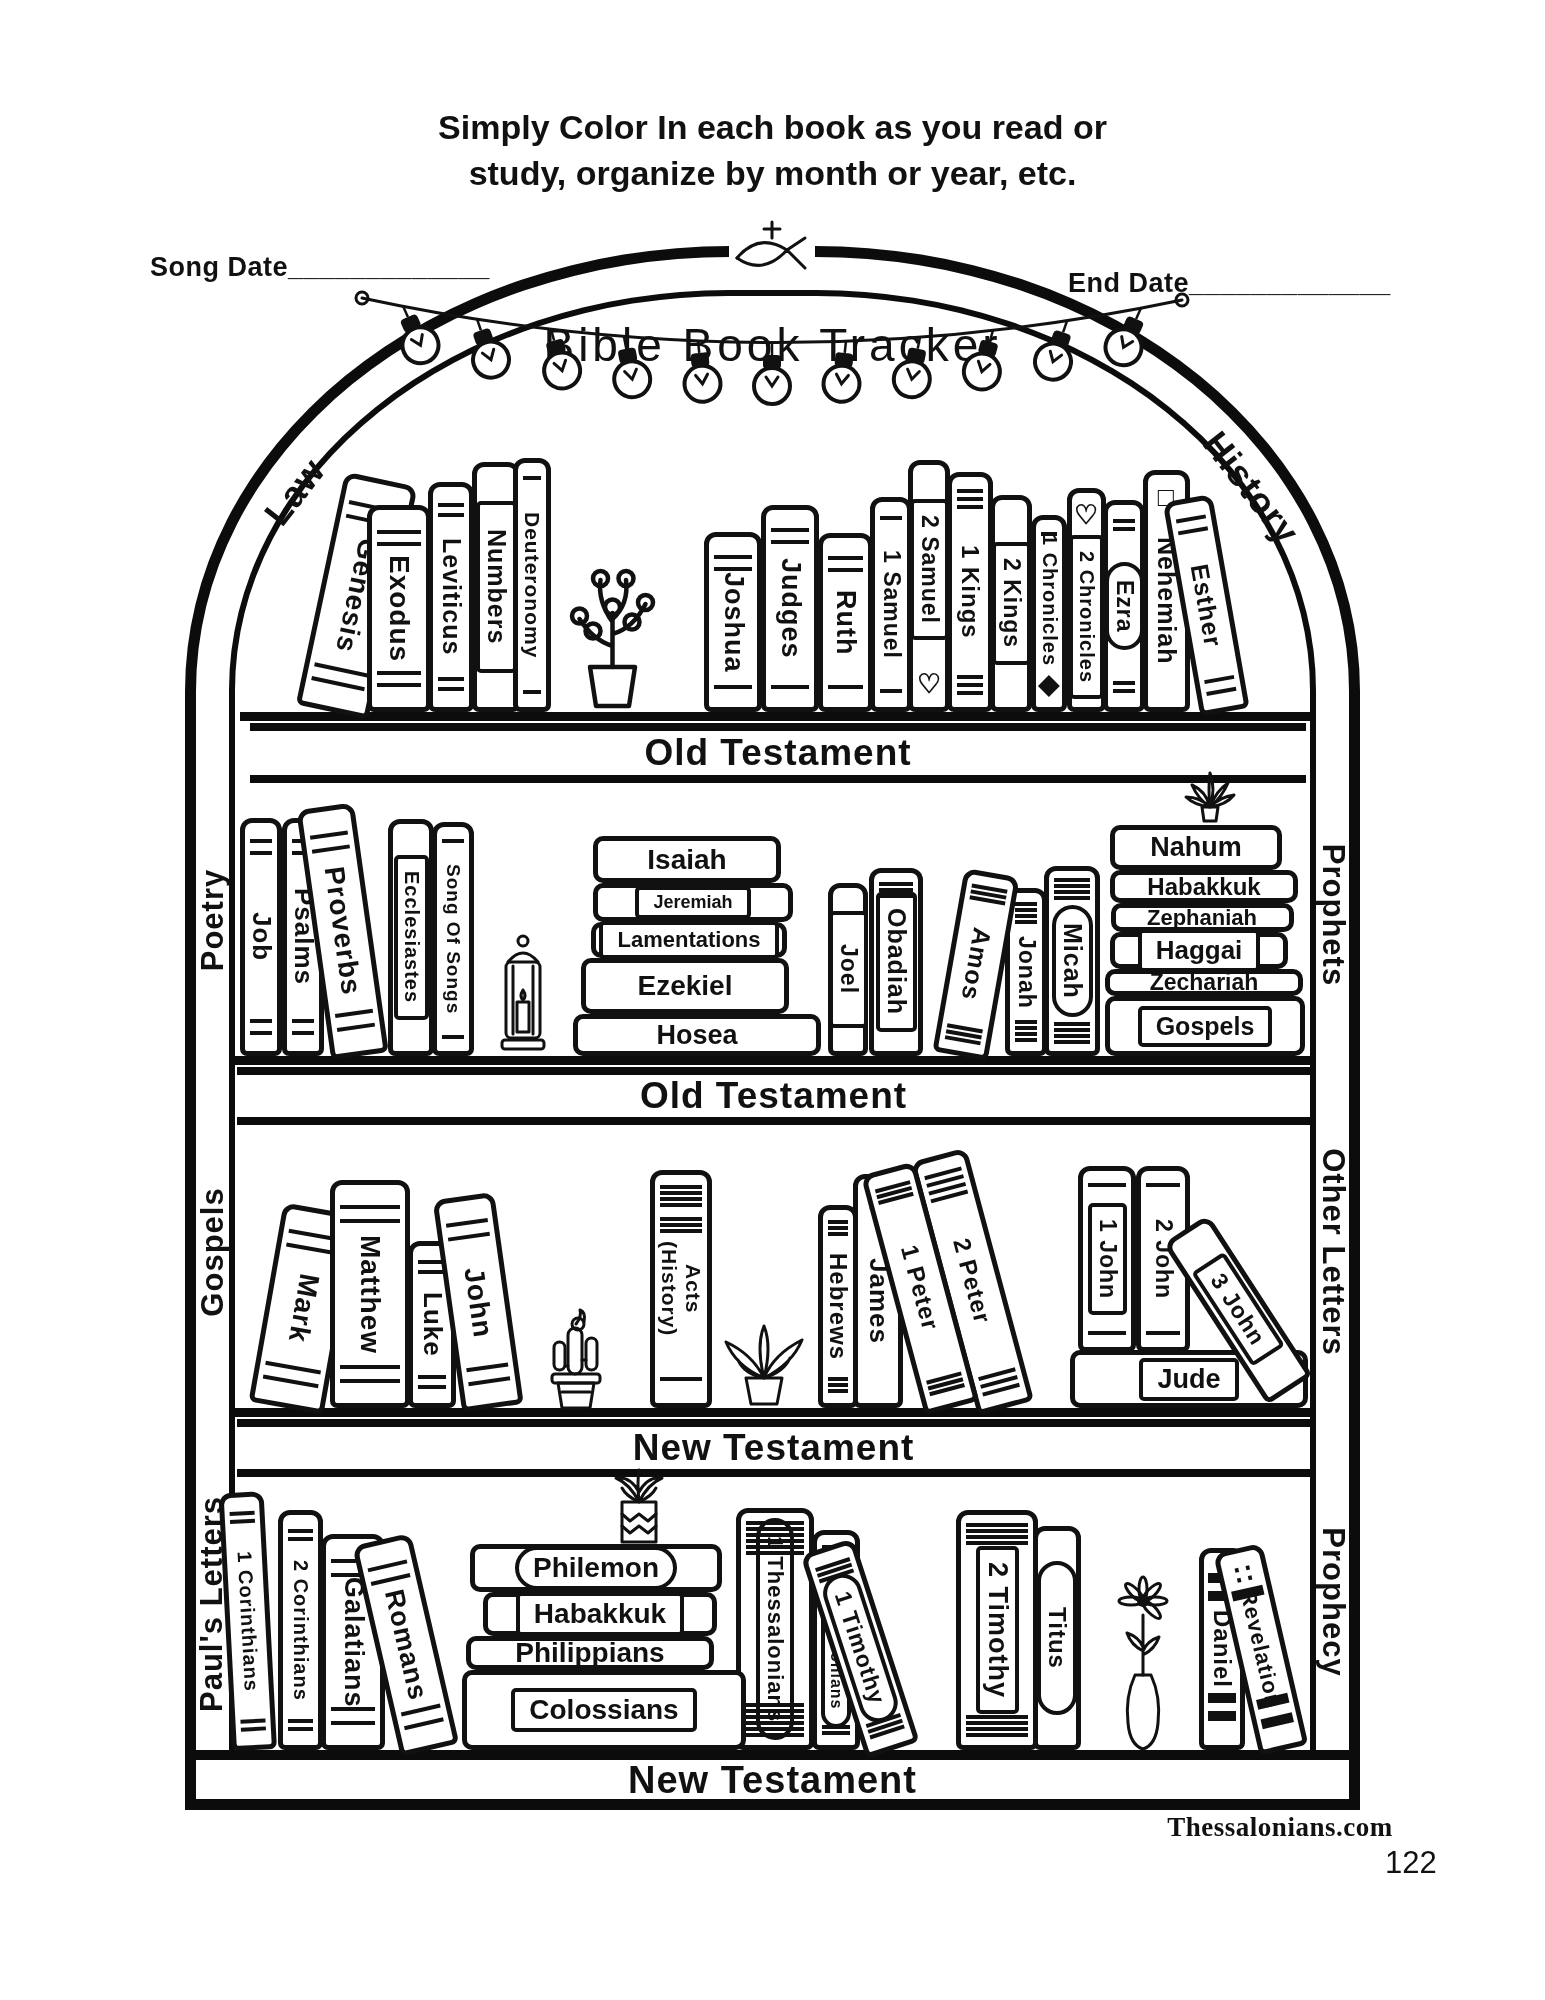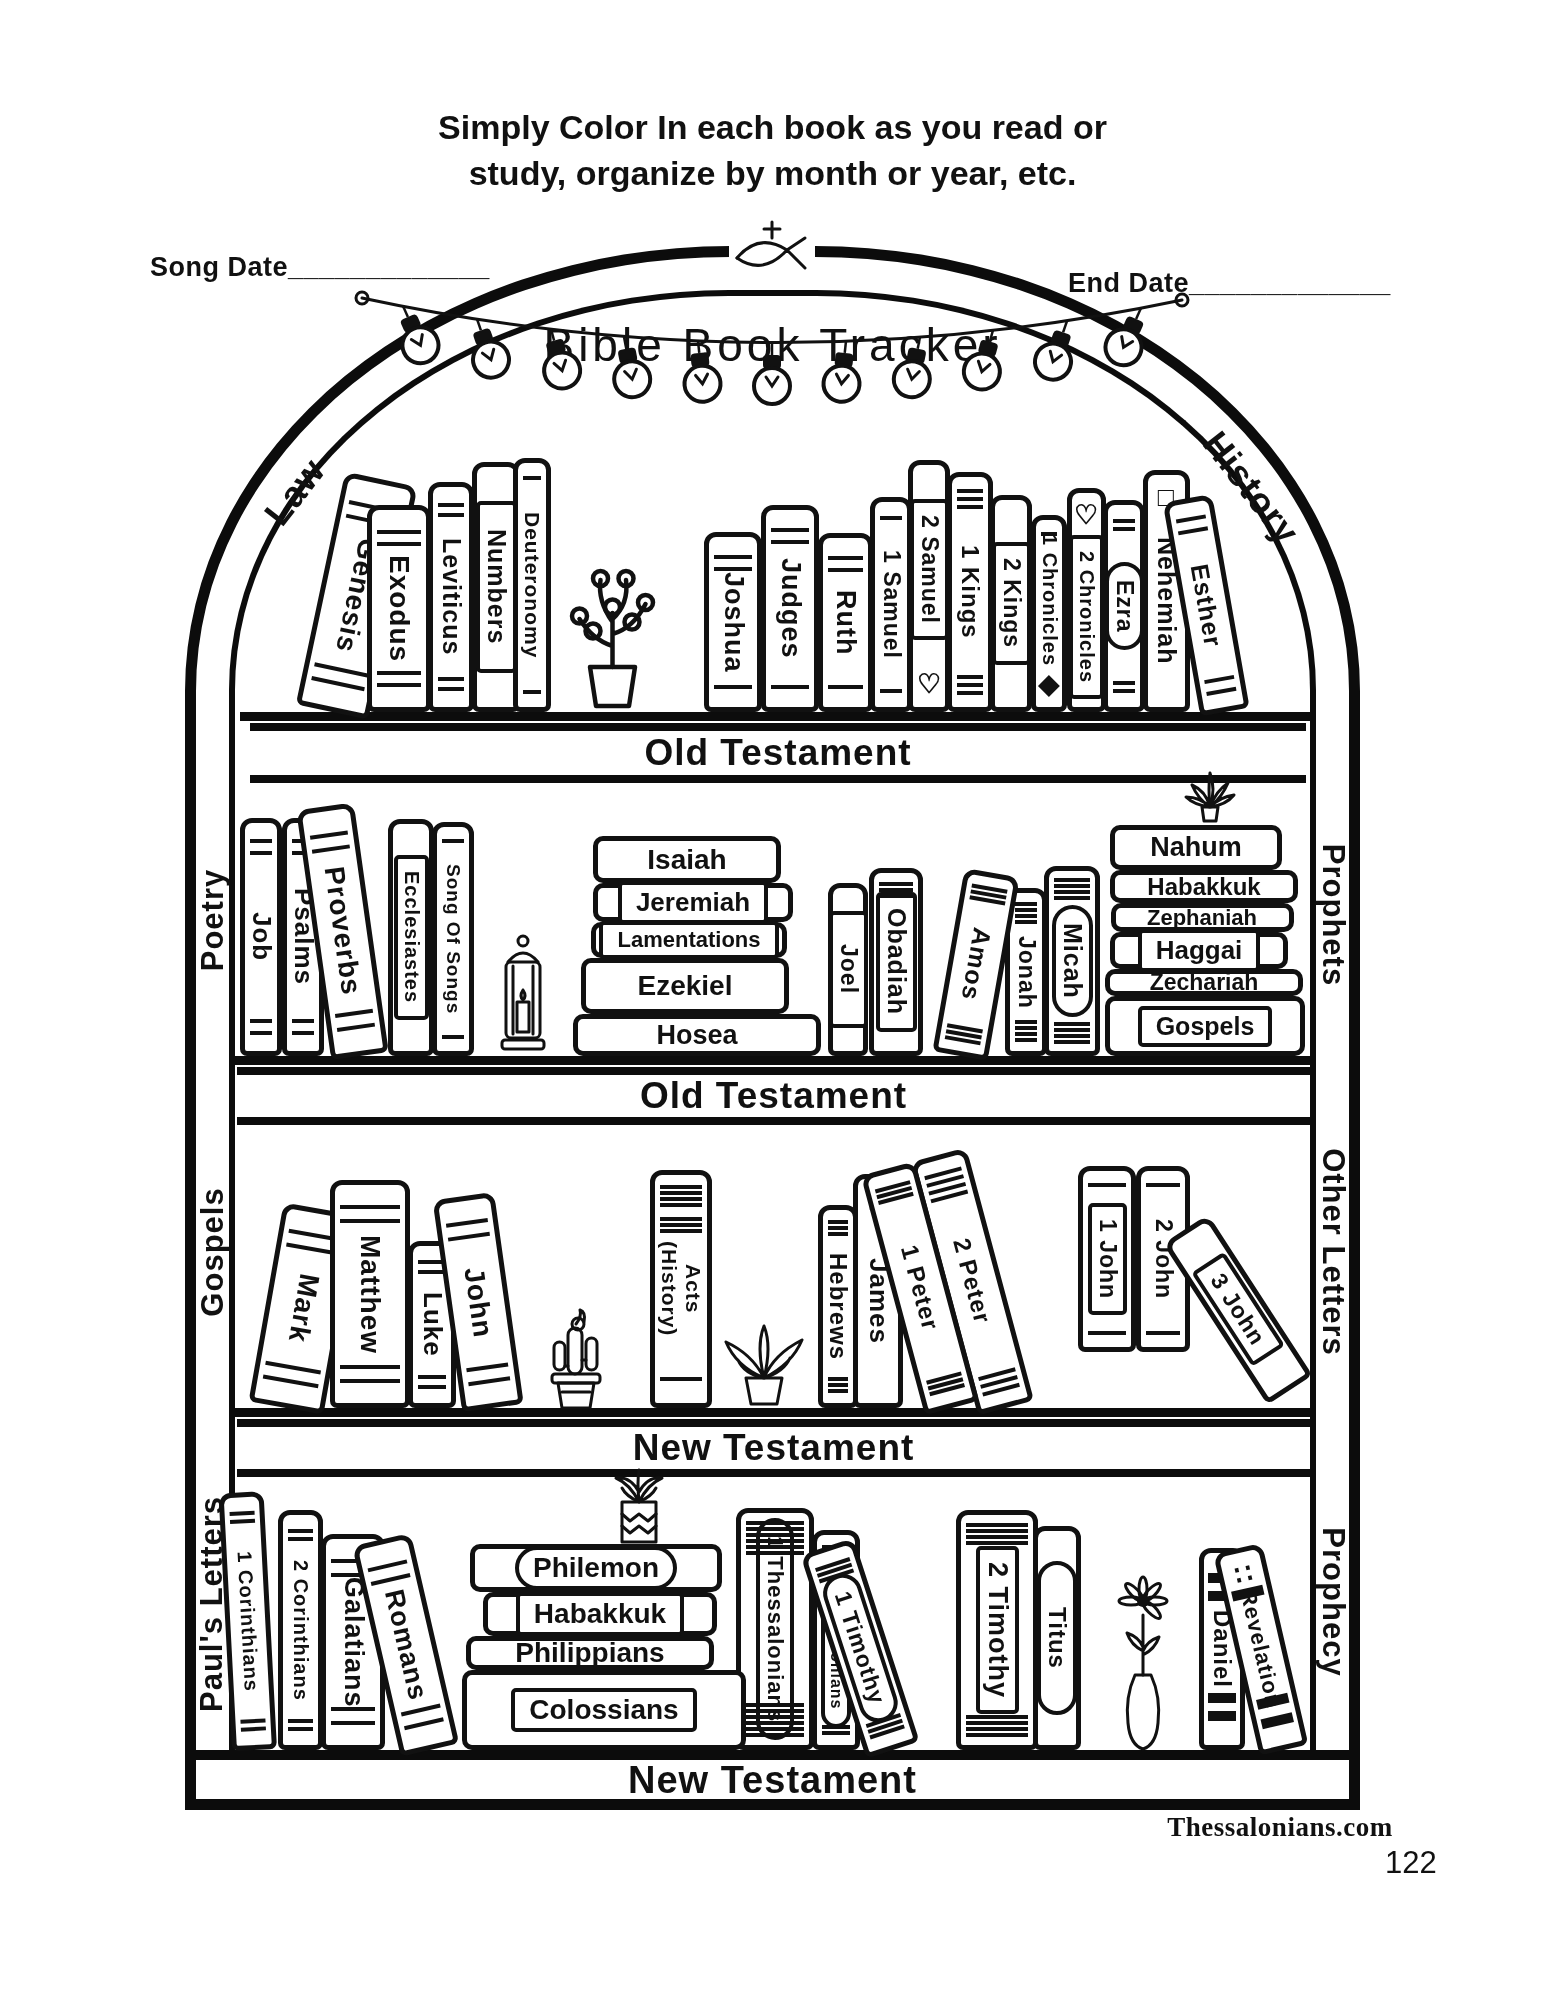--- a/index.html
+++ b/index.html
@@ -421,21 +421,21 @@
       <div class="hrow" style="left: 581px; top: 958px; width: 208px; height: 56px;">
         <span style="font-size: 28px;">Ezekiel</span>
       </div>
       <div class="hrow" style="left: 591px; top: 922px; width: 196px; height: 36px;">
         <div class="frame box">
           <span style="font-size: 22px;">Lamentations</span>
         </div>
       </div>
       <div class="hrow" style="left: 593px; top: 883px; width: 200px; height: 39px;">
         <div class="frame box">
-          <span style="font-size: 26px;">Jeremiah</span>
+          <span style="font-size: 18px;">Jeremiah</span>
         </div>
       </div>
       <div class="hrow" style="left: 593px; top: 836px; width: 188px; height: 47px;">
         <span style="font-size: 28px;">Isaiah</span>
       </div>
       <div class="hrow" style="left: 1105px; top: 996px; width: 200px; height: 60px;">
         <div class="frame box">
           <span style="font-size: 25px;">Gospels</span>
         </div>
       </div>
@@ -540,20 +540,25 @@
       <div class="book" style="left: 1136px; top: 1166px; width: 54px; height: 186px;">
         <div class="tl" style="top: 12px;"></div>
         <div class="tl" style="bottom: 12px;"></div>
         <span class="lbl" style="font-size: 23px;">2 John</span>
       </div>
       <div class="book" style="left: 1263px; top: 1198px; width: 54px; height: 192px; transform: rotate(-33deg); transform-origin: 50% 100%; z-index: 4;">
         <div class="frame box">
           <span class="lbl" style="font-size: 23px;">3 John</span>
         </div>
       </div>
+      <div class="hrow" style="left: 1070px; top: 1350px; width: 238px; height: 58px; z-index: 1;">
+        <div class="frame box">
+          <span class="lbl2" style="font-size: 27px;">Jude</span>
+        </div>
+      </div>
       <div class="book" style="left: 231.5px; top: 1492px; width: 45px; height: 258px; transform: rotate(-3deg); transform-origin: 50% 100%;">
         <div class="tl" style="top: 14px;"></div>
         <div class="tl" style="top: 22px;"></div>
         <div class="tl" style="bottom: 14px;"></div>
         <div class="tl" style="bottom: 22px;"></div>
         <span class="lbl" style="font-size: 20px;">1 Corinthians</span>
       </div>
       <div class="book" style="left: 277.5px; top: 1510px; width: 45px; height: 240px;">
         <div class="tl" style="top: 14px;"></div>
         <div class="tl" style="top: 22px;"></div>

